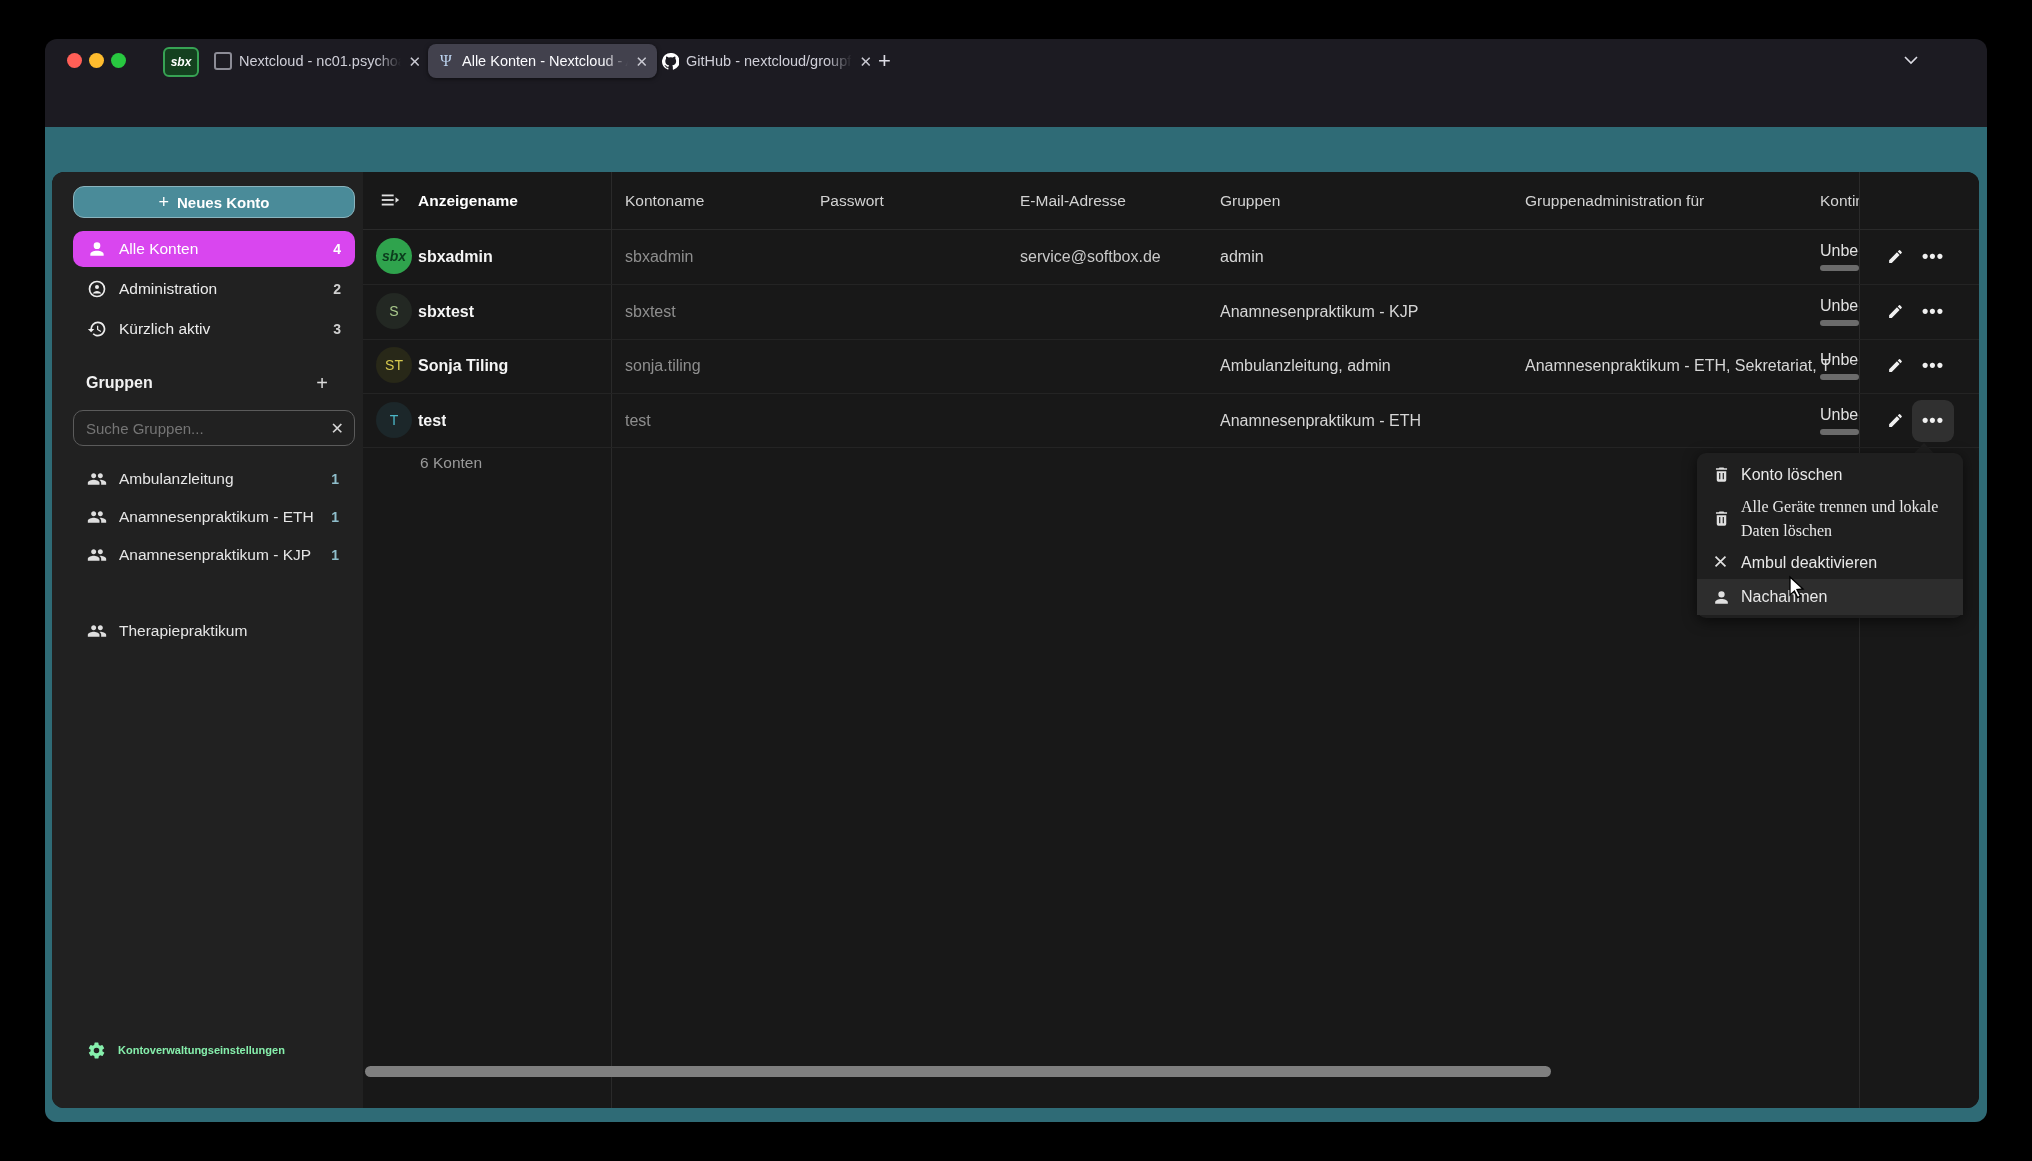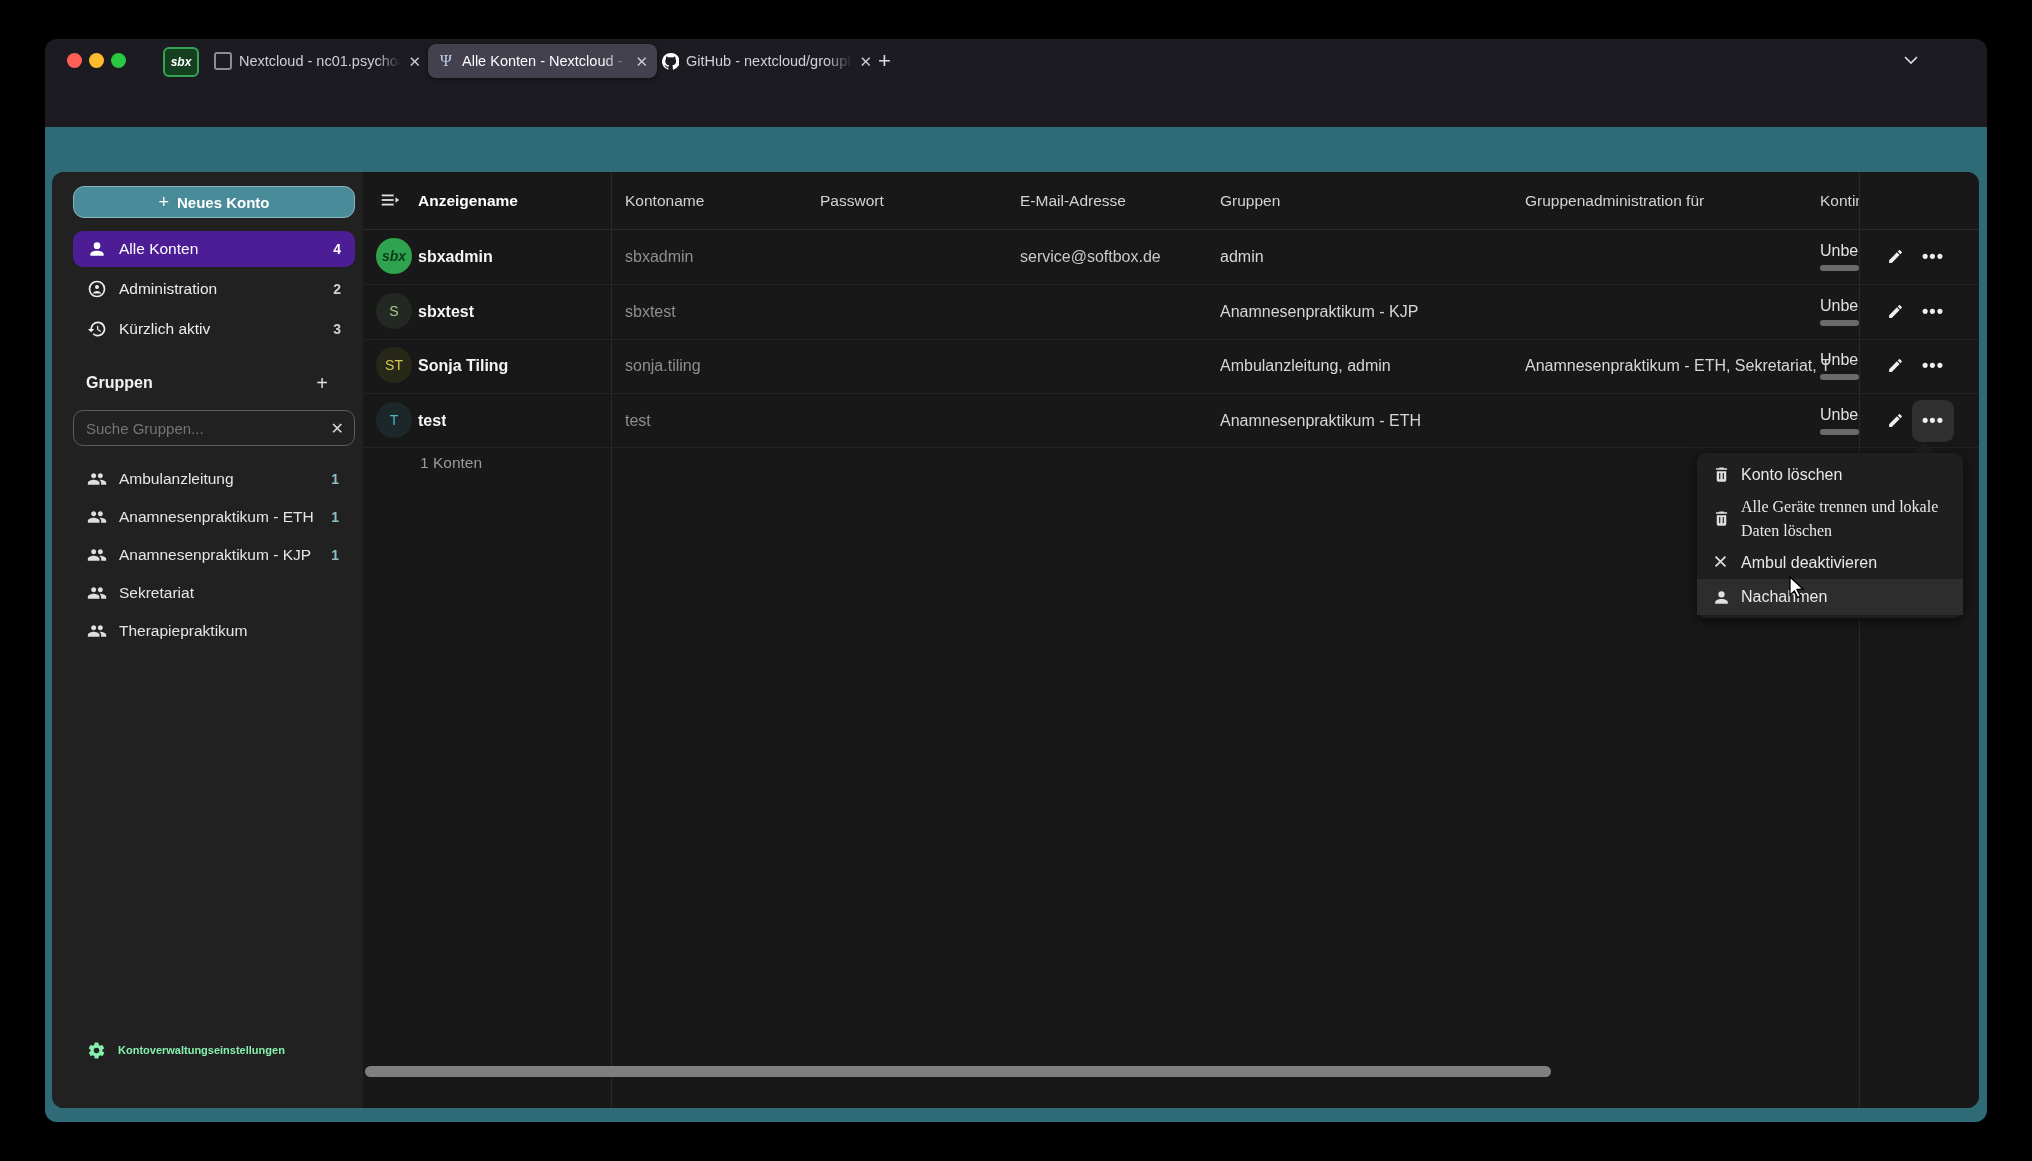--- a/index.html
+++ b/index.html
@@ -53,21 +53,21 @@
 
   
   #content{position:absolute;left:7px;top:133px;width:1927px;height:936px;border-radius:12px;
            overflow:hidden;background:#181818;}
   #sidebar{position:absolute;left:0;top:0;width:311px;height:100%;background:#212121;}
   #newacct{position:absolute;left:21px;top:14px;width:280px;height:30px;border-radius:11px;background:#4a8b99;
       border:1px solid #8ab4be;display:flex;align-items:center;justify-content:center;gap:8px;
       color:#fff;font-weight:bold;font-size:15px;}
   .snav{position:absolute;left:21px;width:282px;height:36px;border-radius:10px;display:flex;align-items:center;
         color:#ededed;font-size:15.5px;}
-  .snav.active{background:#4c1d95;color:#fff;}
+  .snav.active{background:#d946ef;color:#fff;}
   .snav .ic{width:20px;height:20px;margin:0 12px 0 14px;color:currentColor;}
   .snav .cnt{margin-left:auto;margin-right:14px;font-size:14px;font-weight:bold;color:#cfcfcf;}
   .snav.active .cnt{color:#fff;}
   #grphdr{position:absolute;left:34px;top:196px;width:256px;height:30px;display:flex;align-items:center;
           font-weight:bold;font-size:16px;color:#f2f2f2;}
   #grpadd{position:absolute;left:258px;top:199px;width:24px;height:24px;color:#dcdcdc;
           display:flex;align-items:center;justify-content:center;font-size:20px;}
   #grpsearch{position:absolute;left:21px;top:238px;width:280px;height:34px;border-radius:10px;
       border:1.5px solid #5b5b5b;background:transparent;display:flex;align-items:center;}
   #grpsearch input{flex:1;background:transparent;border:none;outline:none;color:#cfcfcf;
@@ -359,29 +359,20 @@
         </div>
         <div class="grow" style="top:364px;">
           <span class="ic">
               <svg viewBox="0 0 24 24" width="20" height="20" fill="currentColor">
                 <path d="M16 11c1.7 0 3-1.3 3-3s-1.3-3-3-3-3 1.3-3 3 1.3 3 3 3zm-8 0c1.7 0 3-1.3 3-3S9.7 5 8 5 5 6.3 5 8s1.3 3 3 3zm0 2c-2.3 0-7 1.2-7 3.5V19h14v-2.5C15 14.2 10.3 13 8 13zm8 0c-.3 0-.6 0-1 .1 1.2.8 2 1.9 2 3.4V19h6v-2.5c0-2.3-4.7-3.5-7-3.5z"></path>
               </svg>
             </span>
           <span>Anamnesenpraktikum - KJP</span>
           <span class="cnt">1</span>
         </div>
-        <div class="grow" style="top:402px;">
-          <span class="ic">
-              <svg viewBox="0 0 24 24" width="20" height="20" fill="currentColor">
-                <path d="M16 11c1.7 0 3-1.3 3-3s-1.3-3-3-3-3 1.3-3 3 1.3 3 3 3zm-8 0c1.7 0 3-1.3 3-3S9.7 5 8 5 5 6.3 5 8s1.3 3 3 3zm0 2c-2.3 0-7 1.2-7 3.5V19h14v-2.5C15 14.2 10.3 13 8 13zm8 0c-.3 0-.6 0-1 .1 1.2.8 2 1.9 2 3.4V19h6v-2.5c0-2.3-4.7-3.5-7-3.5z"></path>
-              </svg>
-            </span>
-          <span>Sekretariat</span>
-          <span class="cnt"></span>
-        </div>
         <div class="grow" style="top:440px;">
           <span class="ic">
               <svg viewBox="0 0 24 24" width="20" height="20" fill="currentColor">
                 <path d="M16 11c1.7 0 3-1.3 3-3s-1.3-3-3-3-3 1.3-3 3 1.3 3 3 3zm-8 0c1.7 0 3-1.3 3-3S9.7 5 8 5 5 6.3 5 8s1.3 3 3 3zm0 2c-2.3 0-7 1.2-7 3.5V19h14v-2.5C15 14.2 10.3 13 8 13zm8 0c-.3 0-.6 0-1 .1 1.2.8 2 1.9 2 3.4V19h6v-2.5c0-2.3-4.7-3.5-7-3.5z"></path>
               </svg>
             </span>
           <span>Therapiepraktikum</span>
           <span class="cnt"></span>
         </div>
 
@@ -486,21 +477,21 @@
           <div class="qbar"></div>
           <div class="act pencil">
               <svg width="17" height="17" viewBox="0 0 24 24" fill="currentColor">
                 <path d="M3 17.25V21h3.75L17.8 9.9l-3.75-3.75L3 17.25zM20.7 7a1 1 0 000-1.4l-2.3-2.3a1 1 0 00-1.4 0l-1.8 1.8 3.75 3.75L20.7 7z"></path>
               </svg>
             </div>
           <div class="dothl"></div>
           <div class="act dots">•••</div>
         </div>
 
-        <div id="tfoot">1 Konten</div>
+        <div id="tfoot">6 Konten</div>
         <div id="hscroll"></div>
       </div>
     </div>
   </div>
 
   <div id="ctxcaret"></div>
   <div id="ctxmenu">
     <div class="mitem" style="top:5px;height:33px;">
       <span class="ic">
           <svg viewBox="0 0 24 24" width="19" height="19" fill="currentColor">

